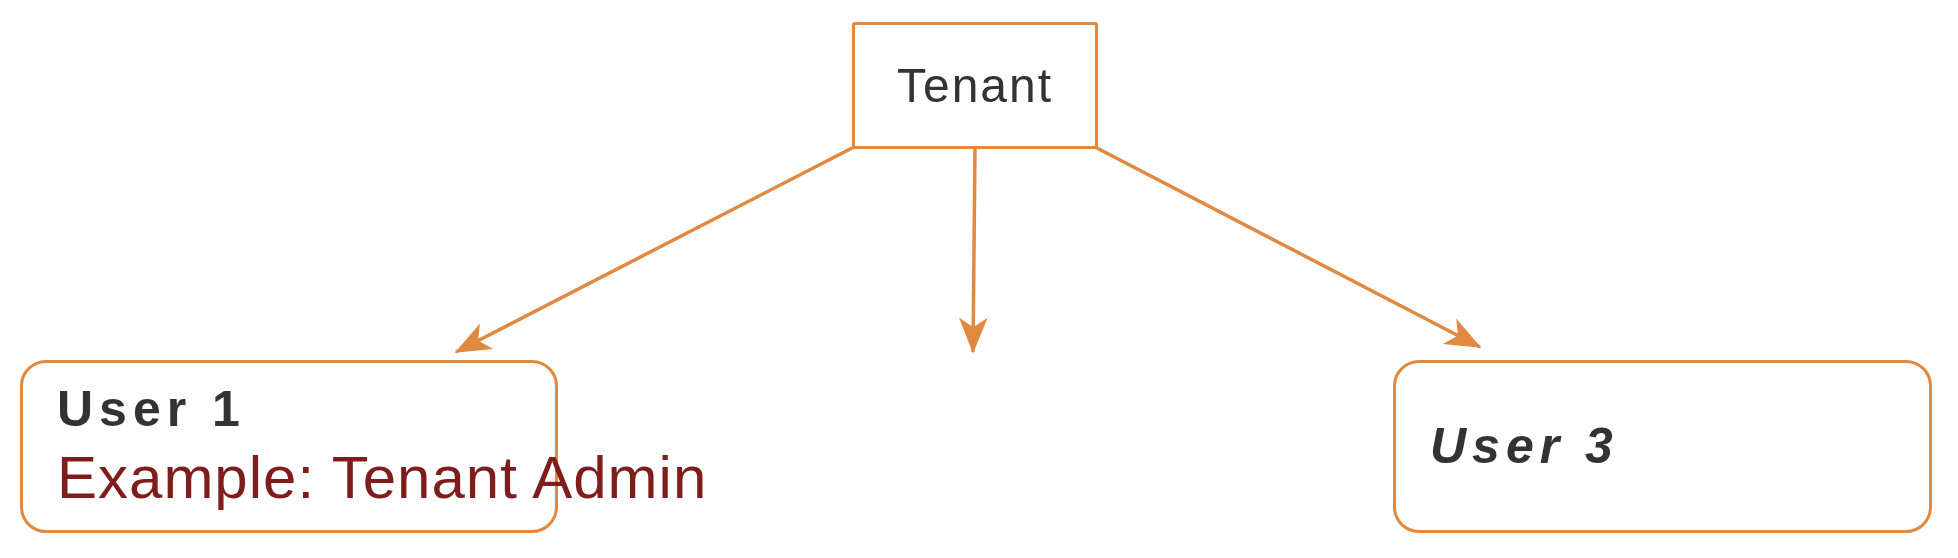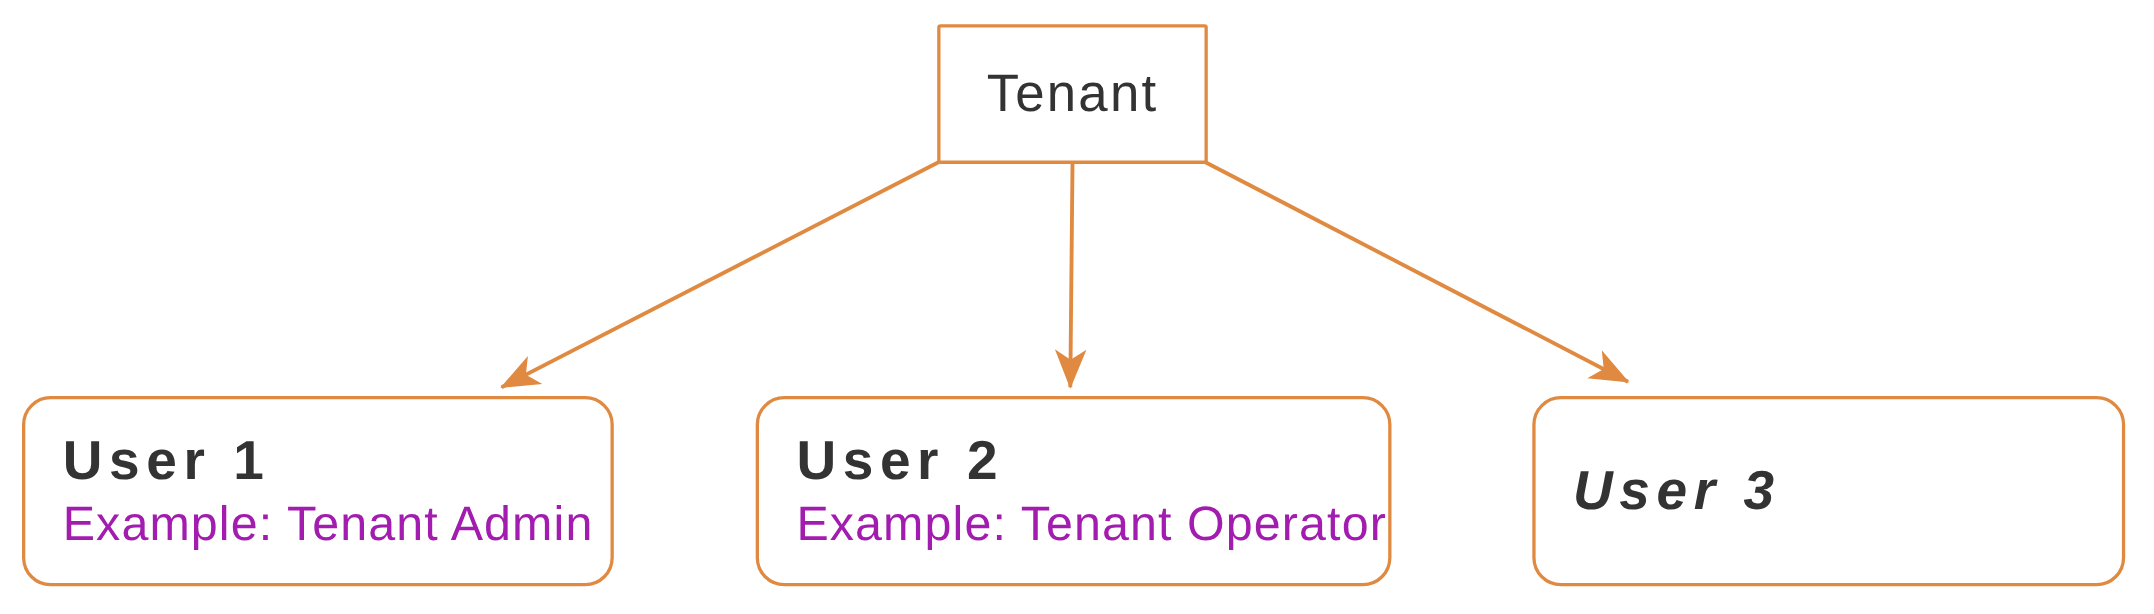--- a/index.html
+++ b/index.html
@@ -64,23 +64,23 @@
   .node-user-3 { left: 1393px; width: 539px; font-style: italic; }
   .user-title {
     font-size: 50px;
     font-weight: bold;
     letter-spacing: 6px;
     color: #333333;
     line-height: 1.1;
     white-space: nowrap;
   }
   .user-subtitle {
-    font-size: 44px;
+    font-size: 60px;
     letter-spacing: 1px;
-    color: #a21caf;
+    color: #7f1d1d;
     line-height: 1.15;
     margin-top: 6px;
     white-space: nowrap;
   }
 </style>
 </head>
 <body>
 
 <div class="canvas">
 
@@ -97,22 +97,18 @@
 
   <div class="node node-root">
     <span class="root-label">Tenant</span>
   </div>
 
   <div class="node node-user node-user-1">
     <div class="user-title">User 1</div>
     <div class="user-subtitle">Example: Tenant Admin</div>
   </div>
 
-  <div class="node node-user node-user-2">
-    <div class="user-title">User 2</div>
-    <div class="user-subtitle">Example: Tenant Operator</div>
-  </div>
 
   <div class="node node-user node-user-3">
     <div class="user-title">User 3</div>
   </div>
 
 </div>
 
 </body></html>

